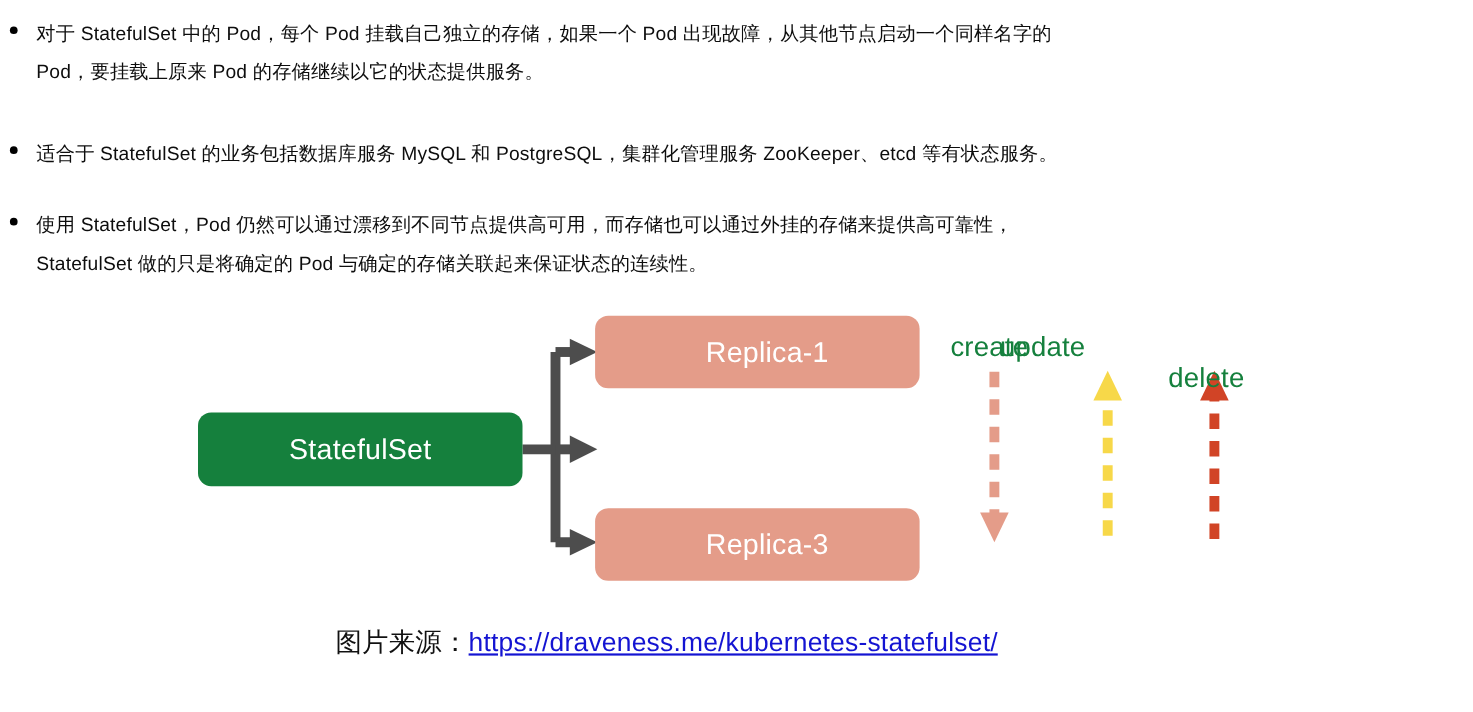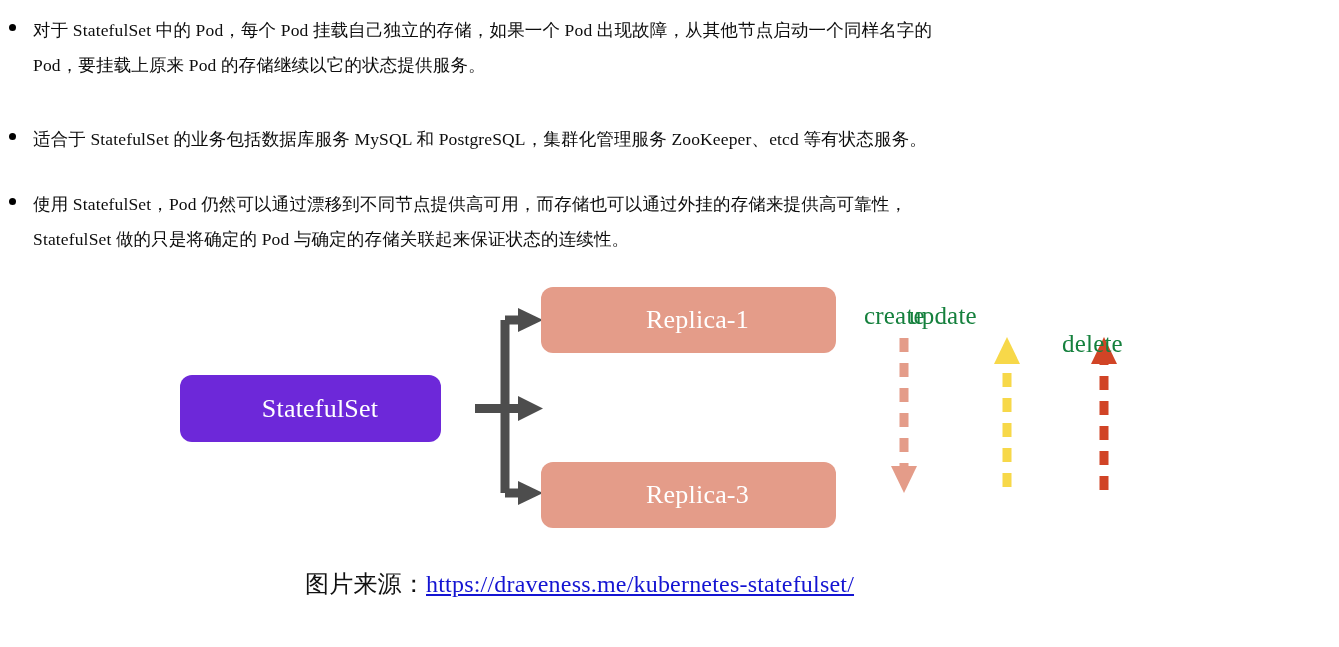--- a/index.html
+++ b/index.html
@@ -12,21 +12,20 @@
     font-family: "Liberation Sans", "DejaVu Sans", sans-serif;
     color: #111111;
     -webkit-font-smoothing: antialiased;
   }
   #page {
     position: relative;
     width: 1339px;
     height: 647px;
     background: #ffffff;
     overflow: hidden;
-    font-family: Liberation Serif, serif;
   }
 
   
   .bullets {
     position: absolute;
     left: 0;
     top: 0;
     width: 1339px;
   }
   .bullet-row {
@@ -67,24 +66,23 @@
     align-items: center;
     justify-content: center;
     color: #ffffff;
     font-size: 26px;
     letter-spacing: 0.2px;
     pointer-events: auto;
   }
   .node-main {
     left: 180px;
     top: 375px;
-    width: 242px;
+    width: 295px;
     height: 67px;
-    background: #6d28d9;
-    padding-left: 19px;
+    background: #15803d;
   }
   .node-replica {
     left: 541px;
     width: 295px;
     height: 66px;
     background: #e49c89;
   }
   #rep1 { top: 287px; }
   #rep2 { top: 375px; }
   #rep3 { top: 462px; }

